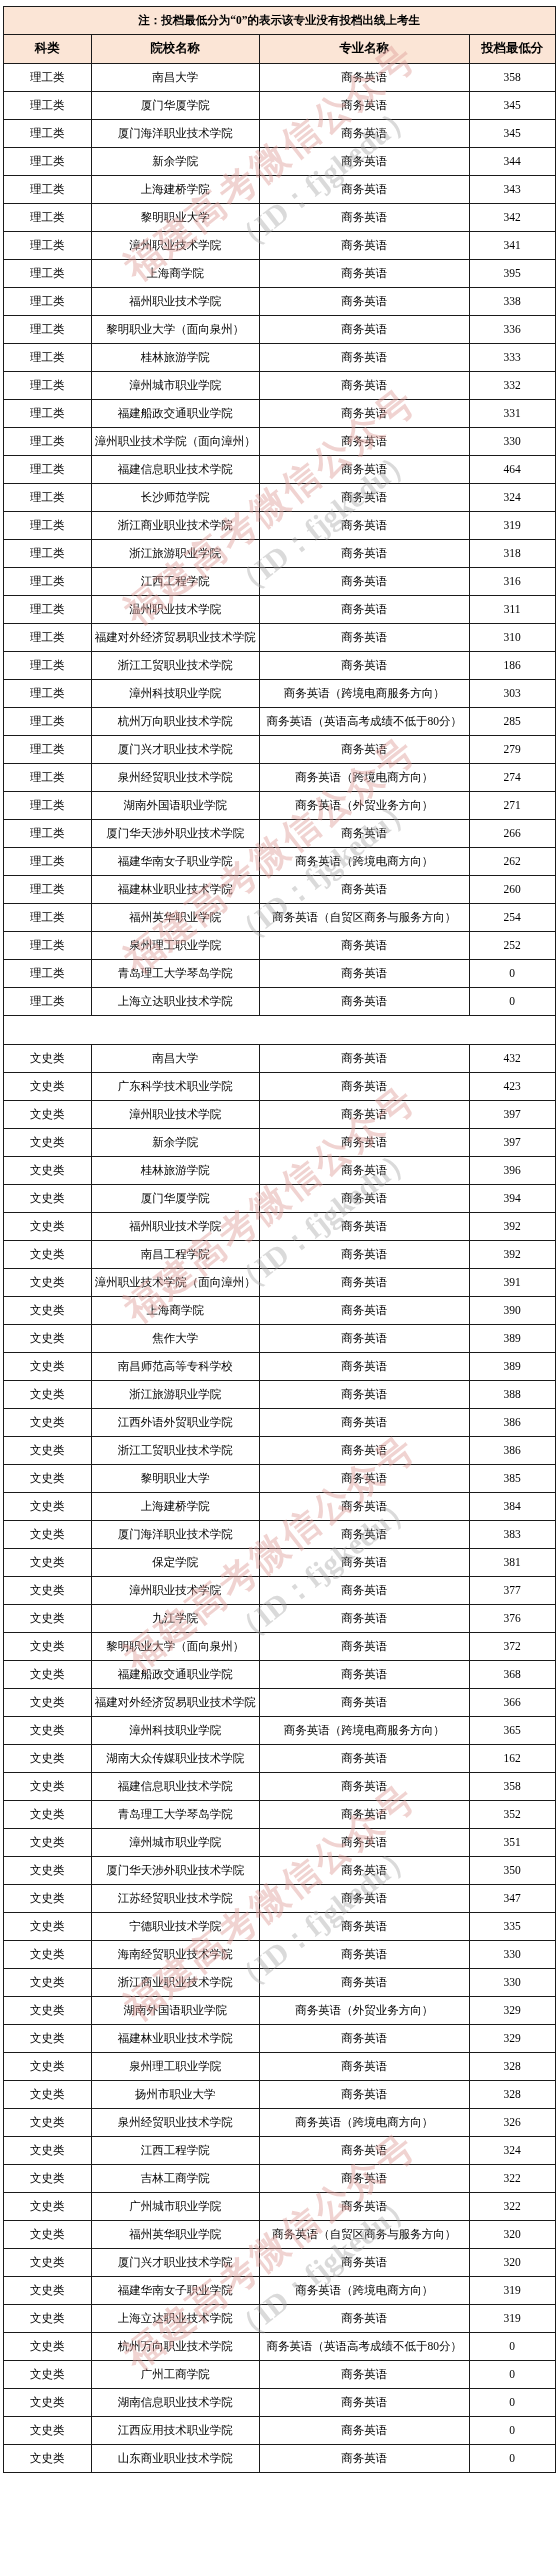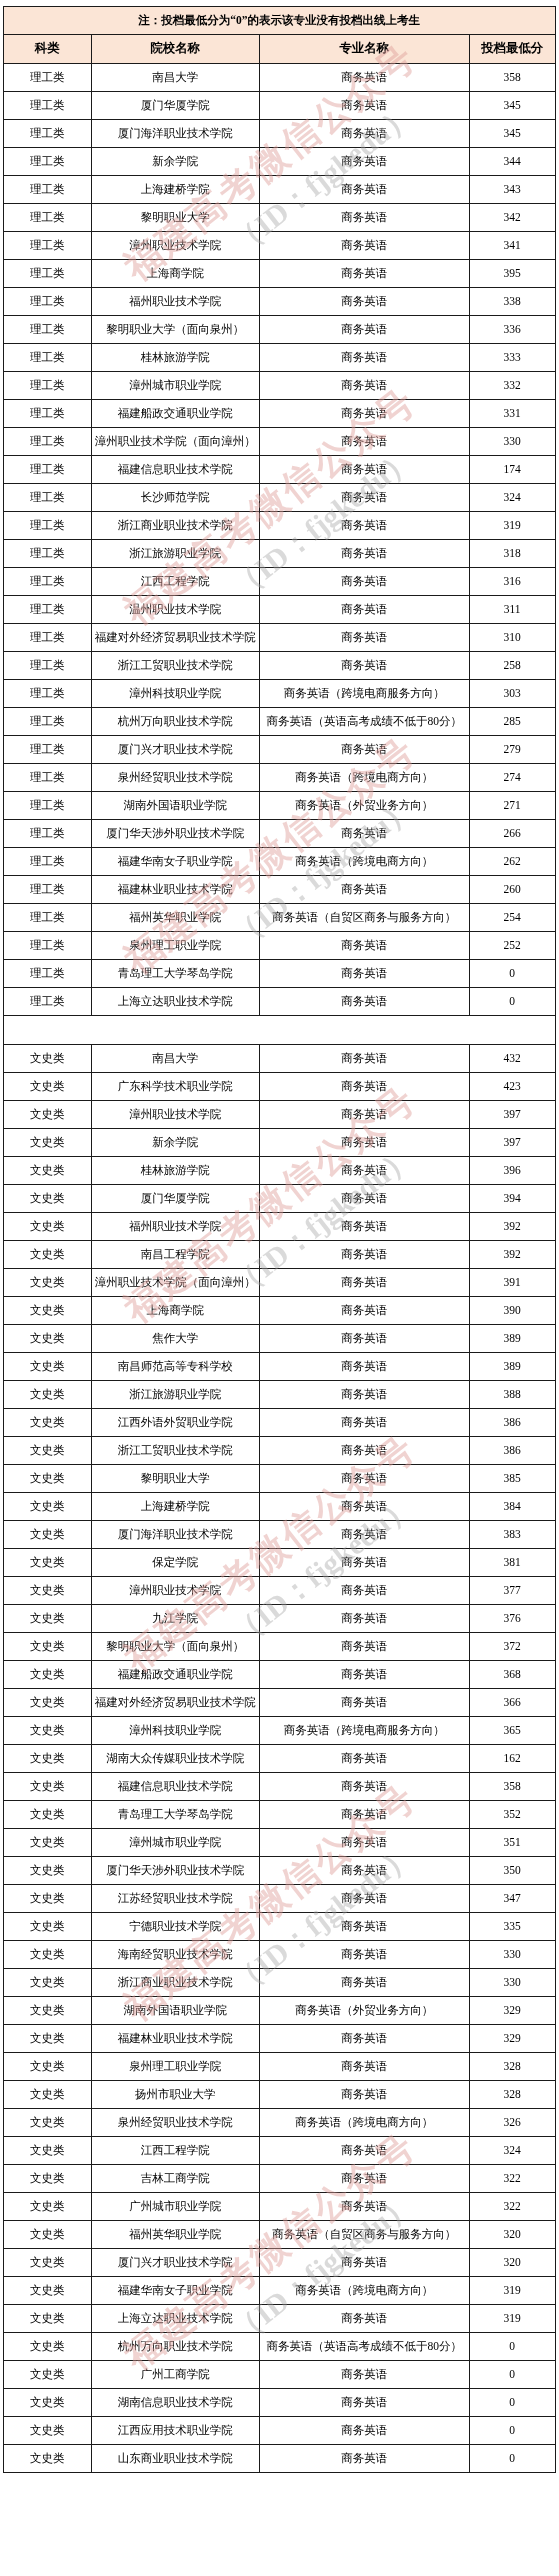--- a/index.html
+++ b/index.html
@@ -142,21 +142,21 @@
       <tr class="data-row">
         <td>理工类</td>
         <td>漳州职业技术学院（面向漳州）</td>
         <td>商务英语</td>
         <td>330</td>
       </tr>
       <tr class="data-row">
         <td>理工类</td>
         <td>福建信息职业技术学院</td>
         <td>商务英语</td>
-        <td>174</td>
+        <td>464</td>
       </tr>
       <tr class="data-row">
         <td>理工类</td>
         <td>长沙师范学院</td>
         <td>商务英语</td>
         <td>324</td>
       </tr>
       <tr class="data-row">
         <td>理工类</td>
         <td>浙江商业职业技术学院</td>
@@ -184,21 +184,21 @@
       <tr class="data-row">
         <td>理工类</td>
         <td>福建对外经济贸易职业技术学院</td>
         <td>商务英语</td>
         <td>310</td>
       </tr>
       <tr class="data-row">
         <td>理工类</td>
         <td>浙江工贸职业技术学院</td>
         <td>商务英语</td>
-        <td>258</td>
+        <td>186</td>
       </tr>
       <tr class="data-row">
         <td>理工类</td>
         <td>漳州科技职业学院</td>
         <td>商务英语（跨境电商服务方向）</td>
         <td>303</td>
       </tr>
       <tr class="data-row">
         <td>理工类</td>
         <td>杭州万向职业技术学院</td>

